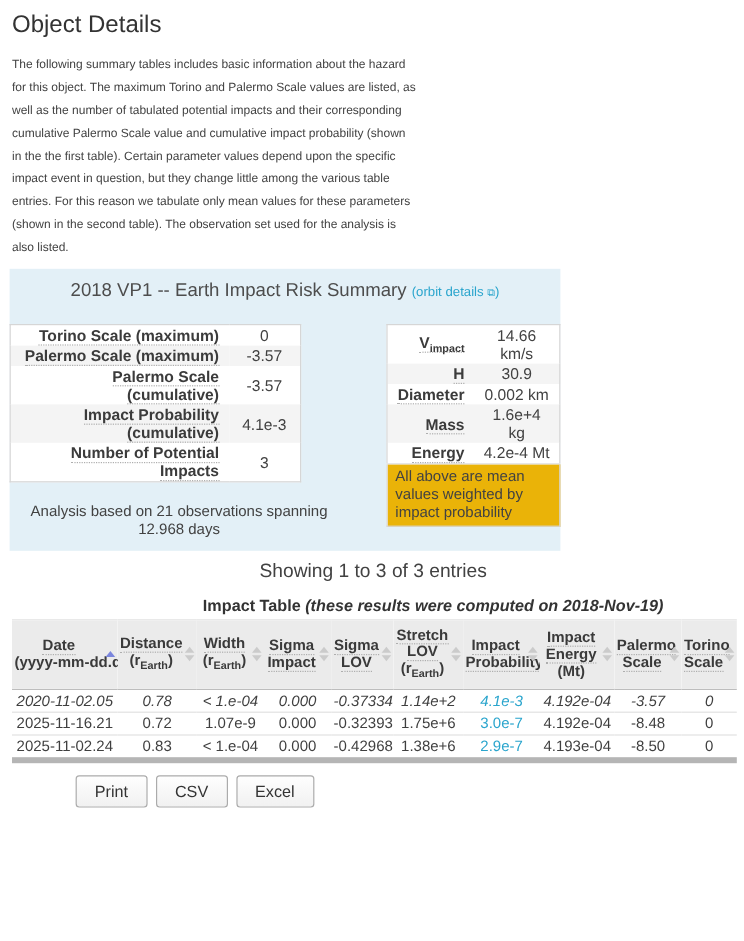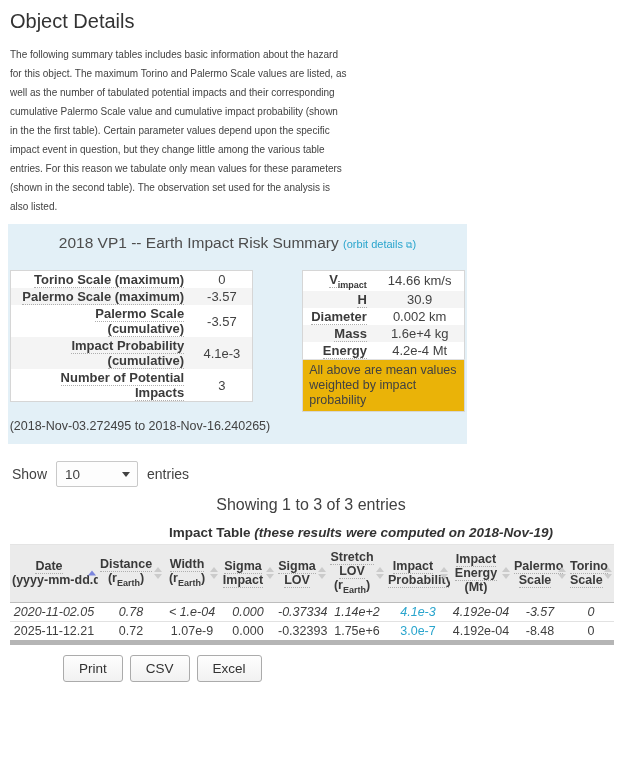--- a/index.html
+++ b/index.html
@@ -122,21 +122,21 @@
                 <td class="lbl"><span class="dot">Impact Probability (cumulative)</span></td>
                 <td class="val link">4.1e-3</td>
               </tr>
               <tr>
                 <td class="lbl"><span class="dot">Number of Potential Impacts</span></td>
                 <td class="val">3</td>
               </tr>
             </tbody>
           </table>
         <div class="analysis">
-          <div>(2018-Nov-03.272495 to 2018-Nov-16.240265)</div>
+          <div>Analysis based on 21 observations spanning 12.968 days</div>
         </div>
       </div>
 
       <table class="mini mean">
         <tbody>
             <tr>
               <td class="lbl"><span class="dot">V<sub>impact</sub></span></td>
               <td class="val">14.66 km/s</td>
             </tr>
             <tr>
@@ -158,30 +158,20 @@
           </tbody>
         <tfoot>
           <tr>
             <td colspan="2" class="note">All above are mean values weighted by impact probability</td>
           </tr>
         </tfoot>
       </table>
     </div>
   </div>
 
-  <div class="controls">
-    <span>Show</span>
-    <span class="select-wrap">
-      <select>
-        <option>10</option>
-      </select>
-      <i class="caret"></i>
-    </span>
-    <span>entries</span>
-  </div>
 
   <div class="info">Showing 1 to 3 of 3 entries</div>
 
   <div class="impact-title">
     <span>Impact Table</span>
     <span class="note">(these results were computed on 2018-Nov-19)</span>
   </div>
 
   <table class="impact">
     <colgroup>
@@ -308,31 +298,43 @@
           <td>&lt; 1.e-04</td>
           <td>0.000</td>
           <td>-0.37334</td>
           <td>1.14e+2</td>
           <td><span class="link">4.1e-3</span></td>
           <td>4.192e-04</td>
           <td>-3.57</td>
           <td>0</td>
         </tr>
         <tr>
-          <td>2025-11-12.21</td>
+          <td>2025-11-16.21</td>
           <td>0.72</td>
           <td>1.07e-9</td>
           <td>0.000</td>
           <td>-0.32393</td>
           <td>1.75e+6</td>
           <td><span class="link">3.0e-7</span></td>
           <td>4.192e-04</td>
           <td>-8.48</td>
           <td>0</td>
         </tr>
+        <tr>
+          <td>2025-11-02.24</td>
+          <td>0.83</td>
+          <td>&lt; 1.e-04</td>
+          <td>0.000</td>
+          <td>-0.42968</td>
+          <td>1.38e+6</td>
+          <td><span class="link">2.9e-7</span></td>
+          <td>4.193e-04</td>
+          <td>-8.50</td>
+          <td>0</td>
+        </tr>
       </tbody>
   </table>
   <div class="hscroll"></div>
 
   <div class="buttons">
       <button class="btn">Print</button>
       <button class="btn">CSV</button>
       <button class="btn">Excel</button>
     </div>
 

